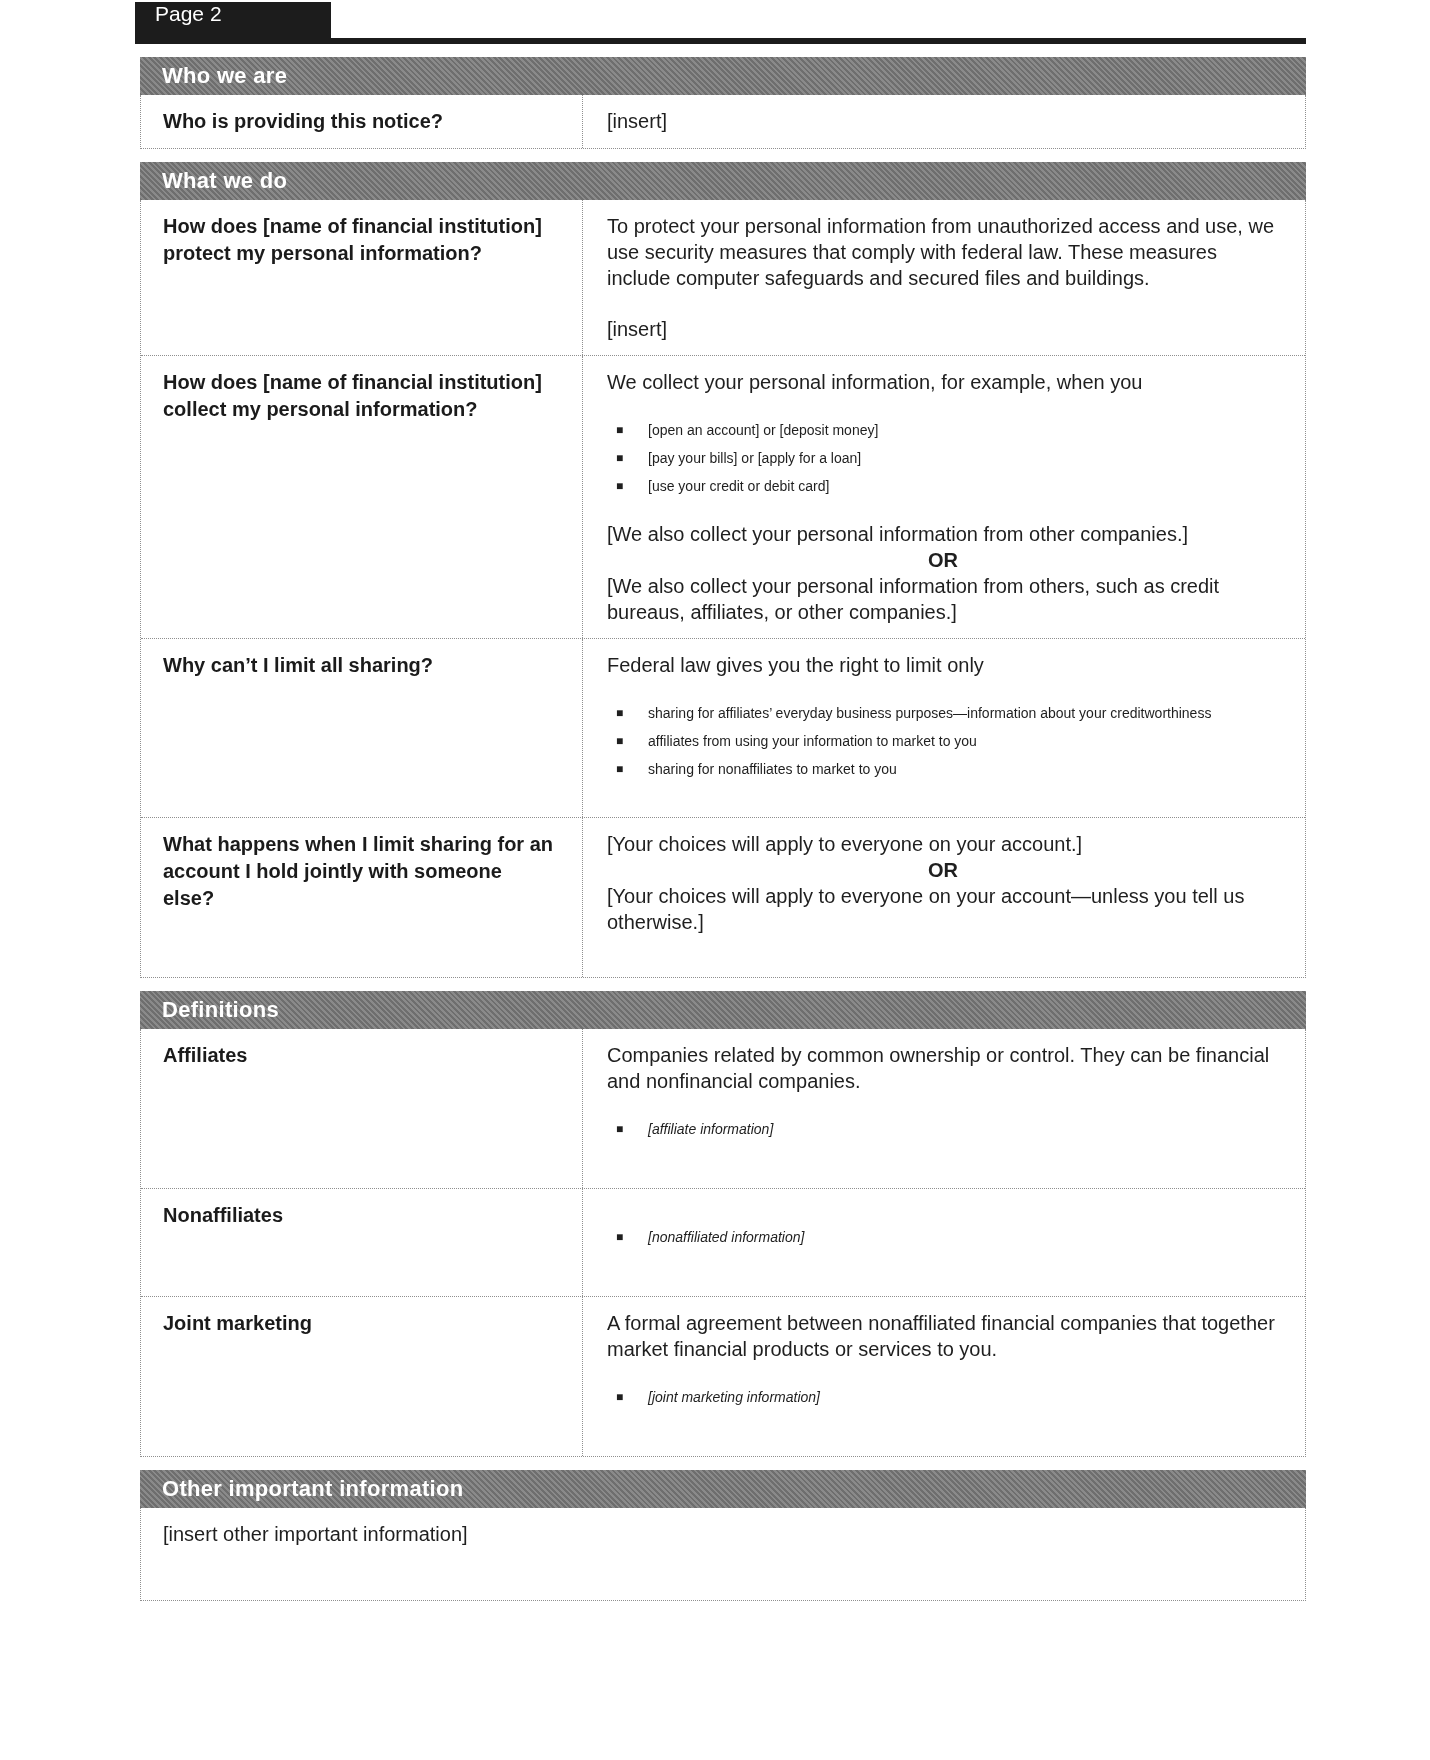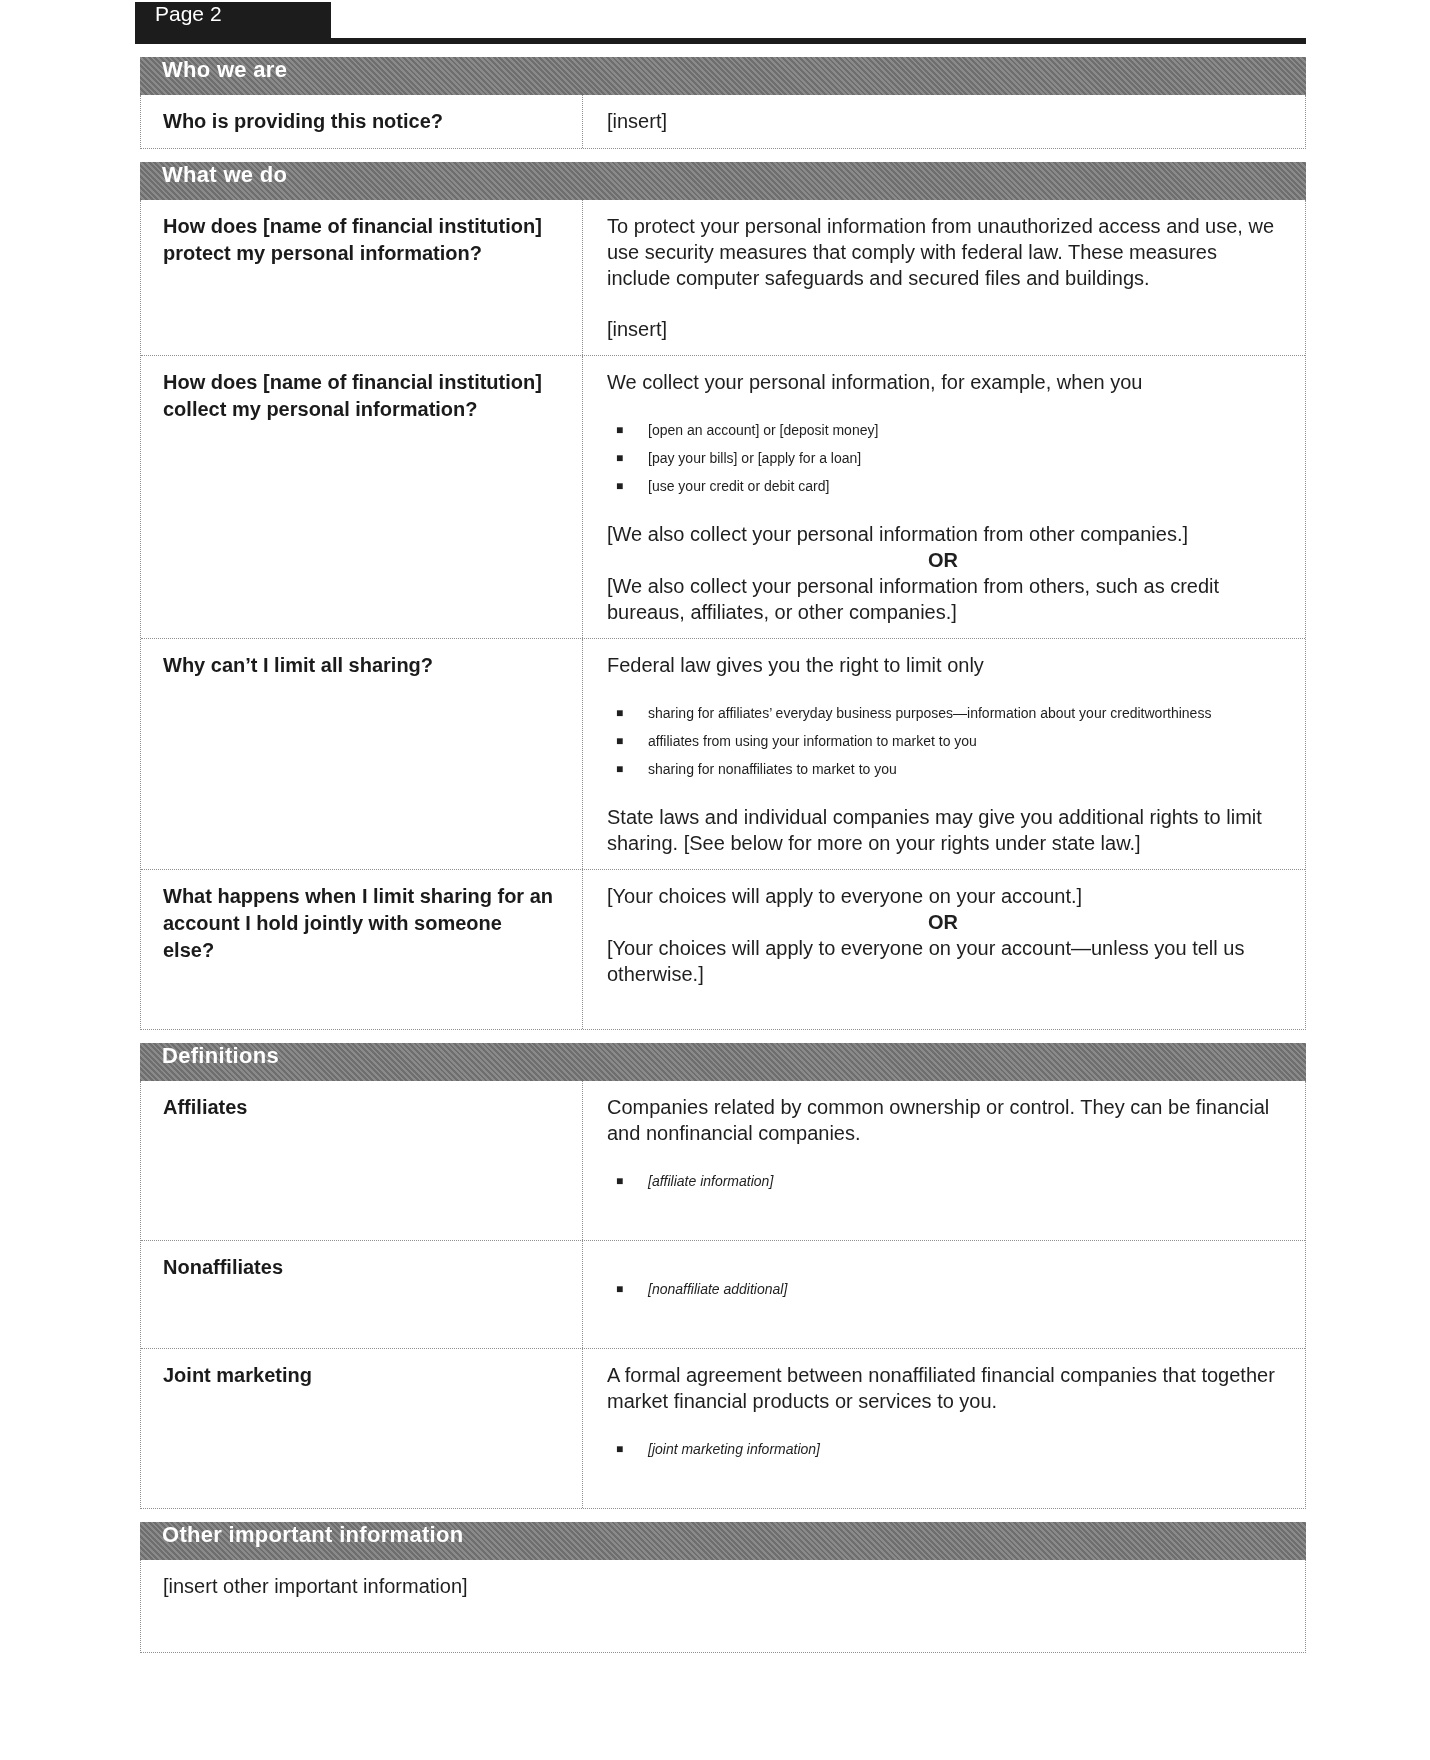--- a/index.html
+++ b/index.html
@@ -44,20 +44,21 @@
   section { margin-top: 13px; }
   .sec-hdr {
     height: 38px;
     background:
       repeating-linear-gradient(45deg, rgba(0,0,0,0.12) 0 2px, rgba(255,255,255,0.10) 2px 4px),
       #7d7d7d;
     color: #ffffff;
     font-weight: bold;
     font-size: 22px;
     display: flex;
+    align-items: center;
     padding-left: 22px;
     letter-spacing: 0.3px;
   }
   .tbl {
     border: 1px dotted #8f8f8f;
     border-top: none;
     background: #ffffff;
   }
   .row { display: flex; border-bottom: 1px dotted #8f8f8f; }
   .row:last-child { border-bottom: none; }
@@ -172,21 +173,20 @@
             </div>
             <div class="bullet">
               <span class="glyph">■</span>
               <span class="txt">affiliates from using your information to market to you</span>
             </div>
             <div class="bullet">
               <span class="glyph">■</span>
               <span class="txt">sharing for nonaffiliates to market to you</span>
             </div>
           </div>
-          <p>State laws and individual companies may give you additional rights to limit sharing. [See below for more on your rights under state law.]</p>
         </div>
       </div>
 
       <div class="row min-joint">
         <div class="cell-l">
           <span class="q">What happens when I limit sharing for an account I hold jointly with someone else?</span>
         </div>
         <div class="cell-r">
           <p>[Your choices will apply to everyone on your account.]</p>
           <p class="or">OR</p>
@@ -219,21 +219,21 @@
       </div>
 
       <div class="row min-def">
         <div class="cell-l">
           <span class="q">Nonaffiliates</span>
         </div>
         <div class="cell-r">
           <div class="bullets">
             <div class="bullet">
               <span class="glyph">■</span>
-              <span class="txt italic">[nonaffiliate additional]</span>
+              <span class="txt italic">[nonaffiliated information]</span>
             </div>
           </div>
         </div>
       </div>
 
       <div class="row min-def">
         <div class="cell-l">
           <span class="q">Joint marketing</span>
         </div>
         <div class="cell-r">

